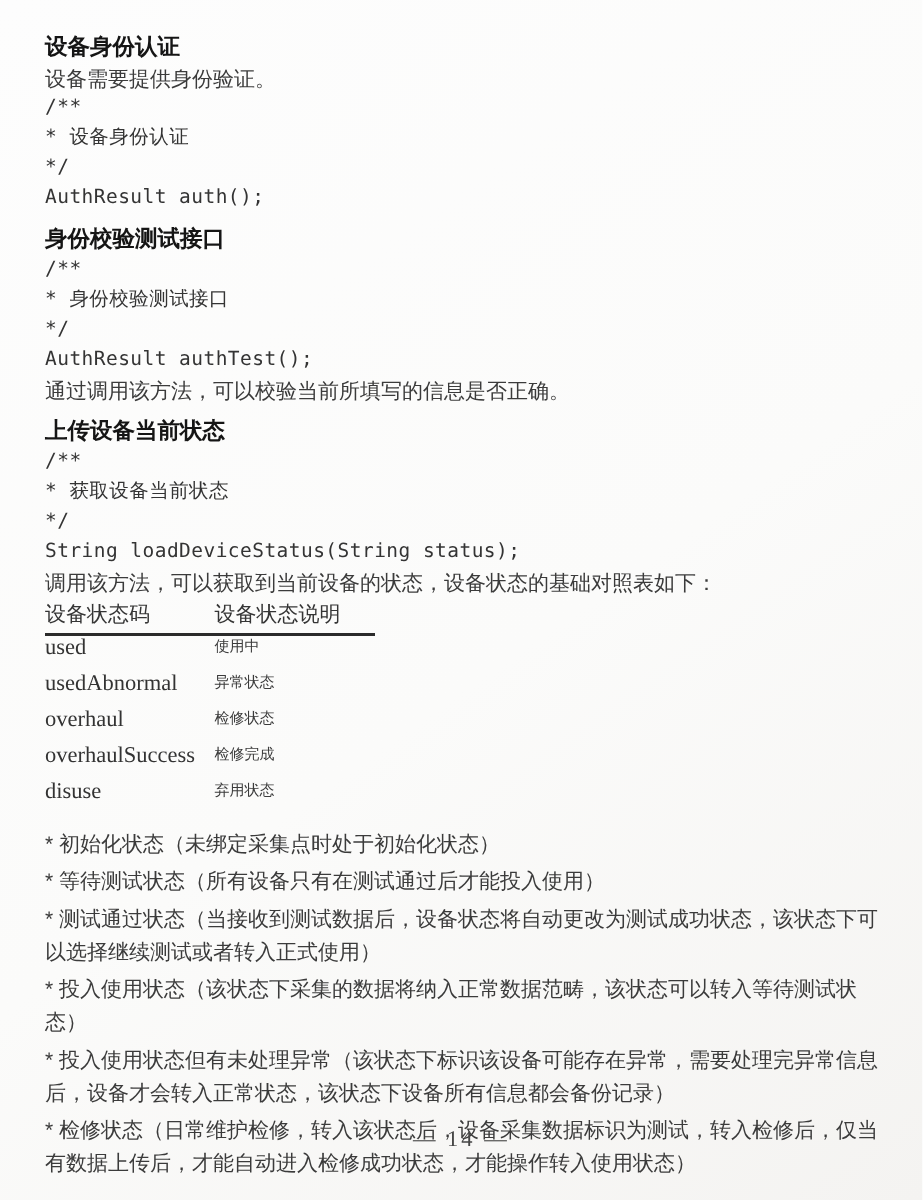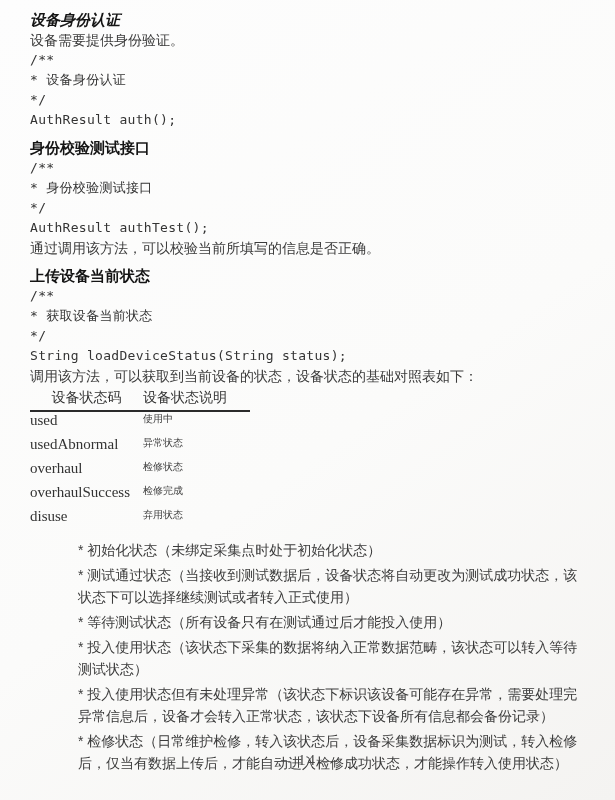--- a/index.html
+++ b/index.html
@@ -19,21 +19,21 @@
   .content {
     padding: 6px 27px 0 30px;
   }
   .sec-heading {
     font-size: 15px;
     font-weight: 700;
     color: #151515;
     line-height: 20px;
     margin-top: 8px;
   }
-  .sec-heading:first-child { margin-top: 4px; font-style: italic; }
+  .sec-heading:first-child { margin-top: 16px; }
   .line {
     font-size: 14px;
     line-height: 20px;
     color: #3b3b3b;
   }
   .code-line {
     font-family: "DejaVu Sans Mono", "Liberation Mono", monospace;
     font-size: 13px;
     line-height: 20px;
     color: #343434;
@@ -43,41 +43,40 @@
   .status-table {
     width: 220px;
     margin-top: 2px;
   }
   .t-head {
     display: flex;
     line-height: 19px;
     padding-bottom: 3px;
     border-bottom: 2px solid #2b2b2b;
   }
-  .t-head .cell { font-size: 14px; color: #353535; text-align: center; }
+  .t-head .cell { font-size: 14px; color: #353535; }
   .t-row {
     display: flex;
     height: 24px;
     align-items: flex-start;
   }
   .c1 { width: 113px; flex: none; }
   .t-row .c1 {
     font-family: "Liberation Serif", "DejaVu Serif", serif;
     font-size: 15px;
     color: #333333;
   }
   .c2 { font-size: 10px; color: #3b3b3b; }
   
   .notes { margin-top: 7px; }
   .note {
     font-size: 14px;
     line-height: 22px;
     margin-bottom: 3px;
     color: #3b3b3b;
-    margin-left: 48px;
   }
   
   .footer {
     position: absolute;
     left: 0;
     right: 0;
     top: 752px;
     text-align: center;
     font-family: "Liberation Serif", "DejaVu Serif", serif;
     font-size: 15px;
@@ -134,22 +133,22 @@
         <div class="c2">检修完成</div>
       </div>
       <div class="t-row">
         <div class="c1">disuse</div>
         <div class="c2">弃用状态</div>
       </div>
     </div>
 
     <div class="notes">
       <div class="note">* 初始化状态（未绑定采集点时处于初始化状态）</div>
+      <div class="note">* 等待测试状态（所有设备只有在测试通过后才能投入使用）</div>
       <div class="note">* 测试通过状态（当接收到测试数据后，设备状态将自动更改为测试成功状态，该状态下可以选择继续测试或者转入正式使用）</div>
-      <div class="note">* 等待测试状态（所有设备只有在测试通过后才能投入使用）</div>
       <div class="note">* 投入使用状态（该状态下采集的数据将纳入正常数据范畴，该状态可以转入等待测试状态）</div>
       <div class="note">* 投入使用状态但有未处理异常（该状态下标识该设备可能存在异常，需要处理完异常信息后，设备才会转入正常状态，该状态下设备所有信息都会备份记录）</div>
       <div class="note">* 检修状态（日常维护检修，转入该状态后，设备采集数据标识为测试，转入检修后，仅当有数据上传后，才能自动进入检修成功状态，才能操作转入使用状态）</div>
     </div>
   </div>
 
   <div class="footer">— 14 —</div>
 </div>
 
 </body></html>

